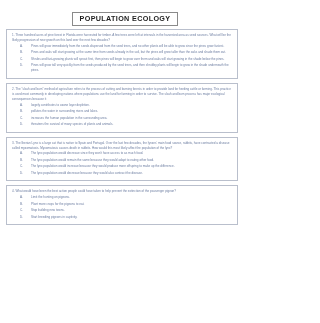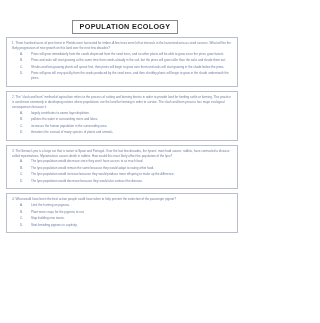--- a/index.html
+++ b/index.html
@@ -17,21 +17,21 @@
   .page {
     width: 250px;
     height: 323px;
     background: #ffffff;
     position: relative;
     box-sizing: border-box;
   }
   .title-wrap {
     display: flex;
     justify-content: center;
-    padding-top: 20px;
+    padding-top: 12px;
     padding-bottom: 3px;
   }
   .title-box {
     border: 1px solid #8a8a8a;
     padding: 2px 7px 2px 7px;
     background: #ffffff;
   }
   .title-text {
     font-size: 7.2px;
     font-weight: bold;

